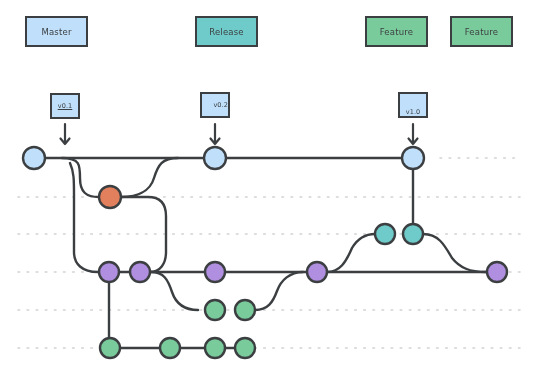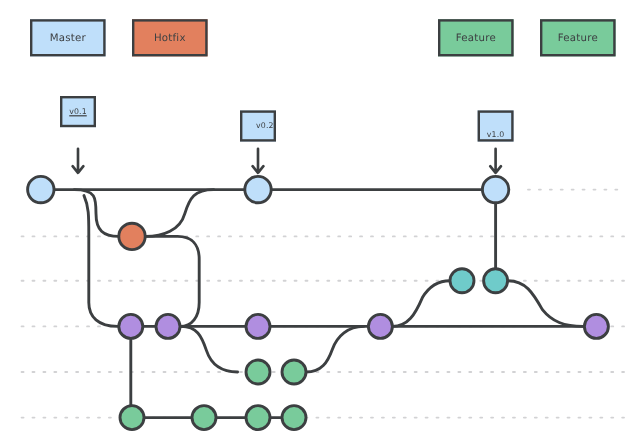--- a/index.html
+++ b/index.html
@@ -85,22 +85,22 @@
 </style>
 </head>
 <body>
 
 <div id="root">
 
   <div class="legend">
       <div class="legend-item" style="left: 25px; top: 16px; background: rgb(191, 223, 250);">
         <span>Master</span>
       </div>
-      <div class="legend-item" style="left: 110px; top: 16px; background: rgb(226, 128, 94);">
-        <span>Hotfix</span>
+      <div class="legend-item" style="left: 195px; top: 16px; background: rgb(111, 203, 202);">
+        <span>Release</span>
       </div>
       <div class="legend-item" style="left: 365px; top: 16px; background: rgb(121, 203, 155);">
         <span>Feature</span>
       </div>
       <div class="legend-item" style="left: 450px; top: 16px; background: rgb(121, 203, 155);">
         <span>Feature</span>
       </div>
     </div>
 
   <svg class="graph" viewBox="0 0 535 370">
@@ -146,21 +146,21 @@
         <circle class="node" cx="215" cy="348" r="10" fill="#79cb9b"></circle>
         <circle class="node" cx="245" cy="348" r="10" fill="#79cb9b"></circle>
       </g>
     <g id="arrows">
         <path class="arrow" d="M 65 124 L 65 144 M 60.5 138.5 L 65 144 L 69.5 138.5"></path>
         <path class="arrow" d="M 215 124 L 215 144 M 210.5 138.5 L 215 144 L 219.5 138.5"></path>
         <path class="arrow" d="M 413 124 L 413 144 M 408.5 138.5 L 413 144 L 417.5 138.5"></path>
       </g>
   </svg>
 
-<div class="tag" style="left: 50px; top: 80px; text-decoration: underline;">
+<div class="tag" style="left: 50px; top: 93px; text-decoration: underline;">
       <span>v0.1</span>
     </div>
     <div class="tag" style="left: 200px; top: 92px; justify-content: flex-end;">
       <span>v0.2</span>
     </div>
     <div class="tag" style="left: 398px; top: 92px; align-items: flex-end;">
       <span>v1.0</span>
     </div>
   </div>
 

